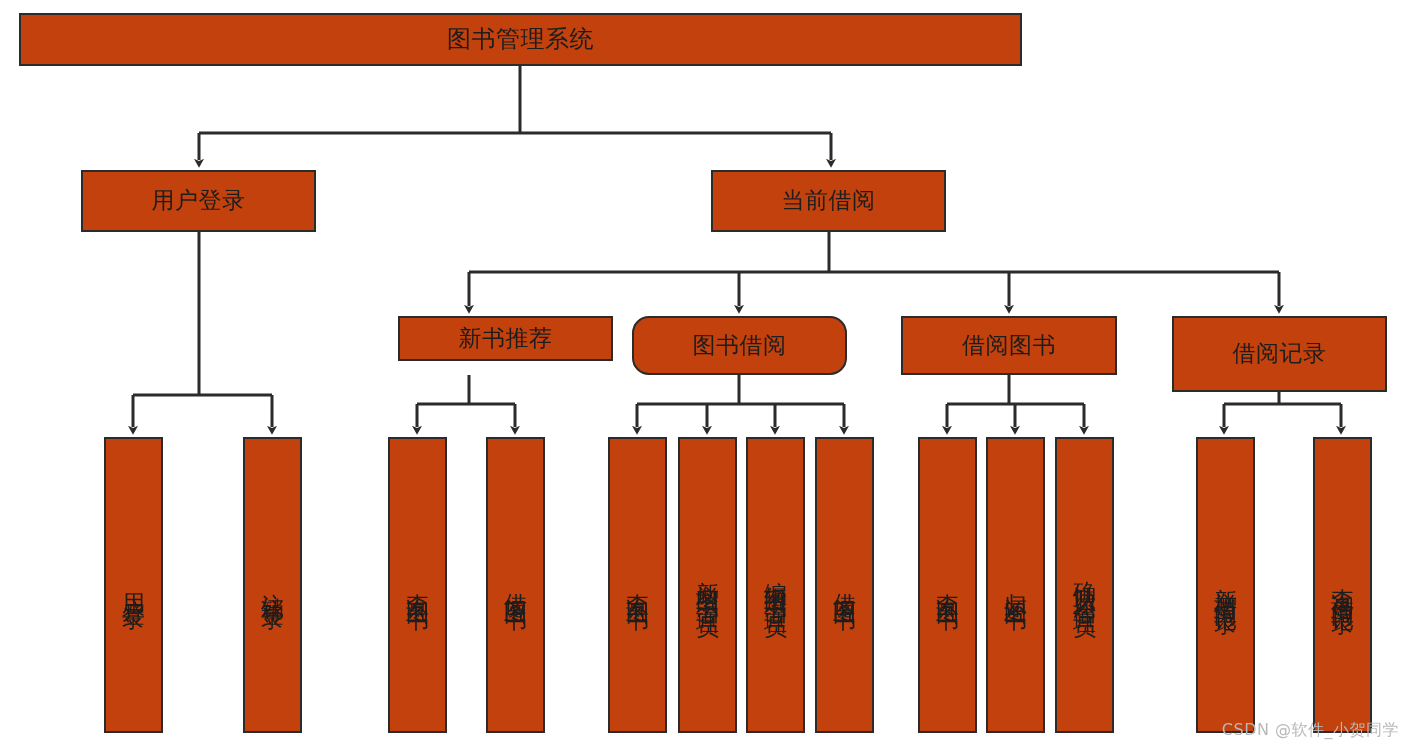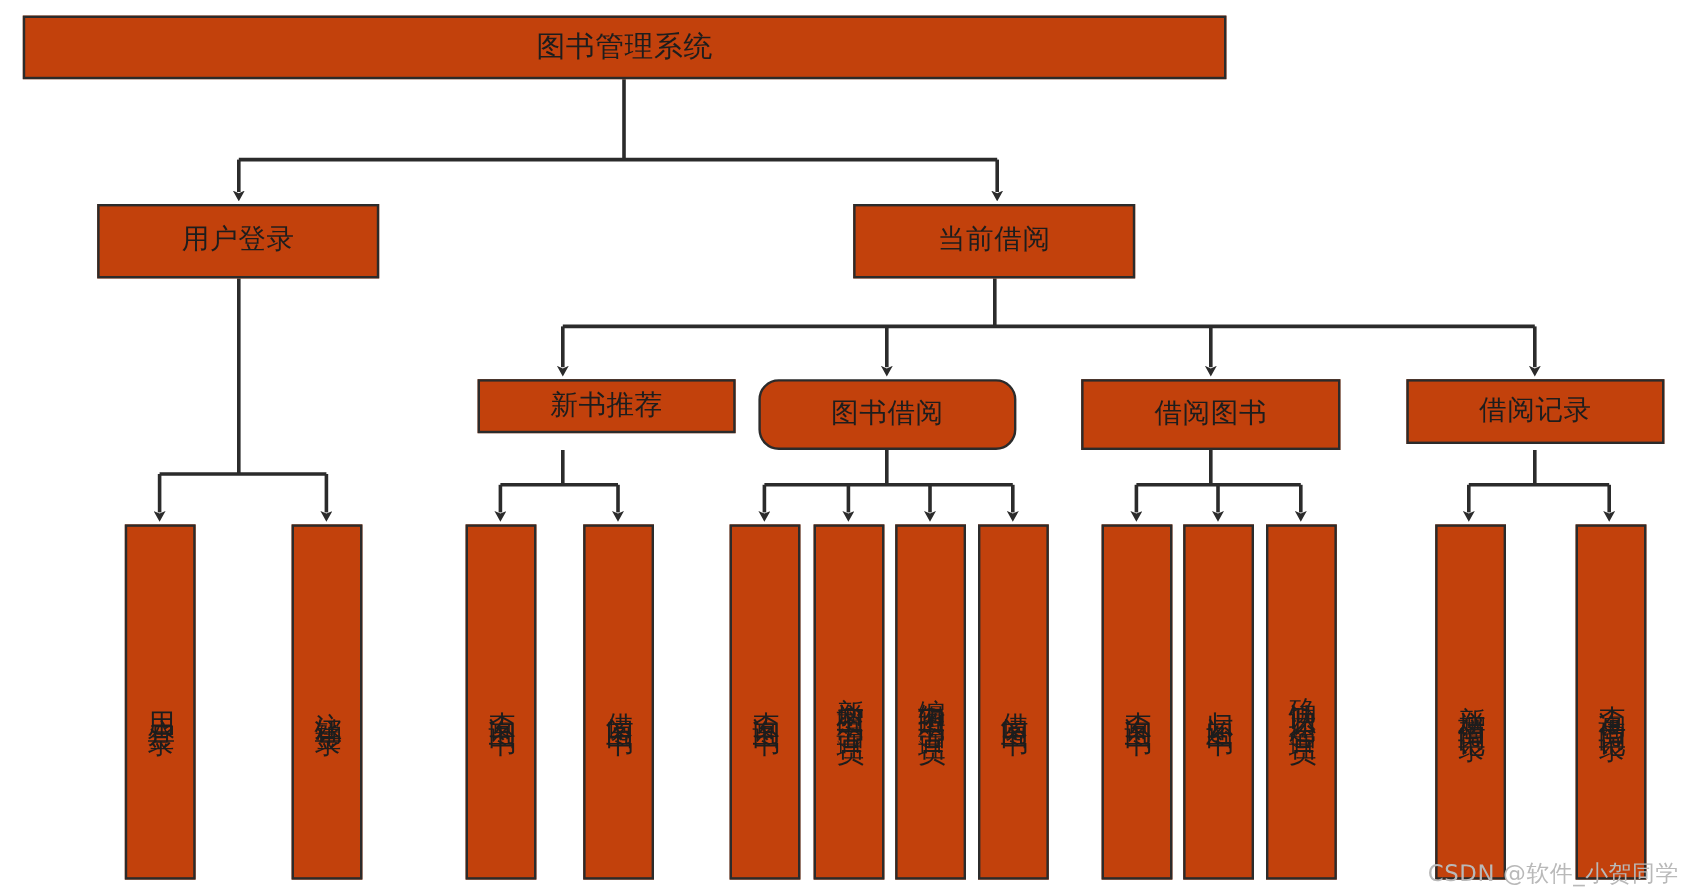--- a/index.html
+++ b/index.html
@@ -57,21 +57,21 @@
     text-orientation: upright;
     font-size: 23px;
     letter-spacing: 5px;
     line-height: 1;
     white-space: nowrap;
   }
   .watermark {
     position: absolute;
     right: 6px;
     bottom: 6px;
-    font-size: 19px;
+    font-size: 16px;
     color: #b9b9b9;
     letter-spacing: 0.5px;
     z-index: 5;
     white-space: nowrap;
     font-family: "DejaVu Sans", "Liberation Sans", sans-serif;
   }
 </style>
 </head>
 <body>
 
@@ -140,21 +140,21 @@
 
   <div class="node h" style="left:362px; top:316px; width:215px; height:45px;margin-left:36px;">
     <span class="node-label">新书推荐</span>
   </div>
   <div class="node h" style="left:632px; top:316px; width:215px; height:59px;border-radius:17px;">
     <span class="node-label">图书借阅</span>
   </div>
   <div class="node h" style="left:901px; top:316px; width:216px; height:59px;">
     <span class="node-label">借阅图书</span>
   </div>
-  <div class="node h" style="left:1172px; top:316px; width:215px; height:54px;">
+  <div class="node h" style="left:1172px; top:316px; width:215px; height:76px;">
     <span class="node-label">借阅记录</span>
   </div>
 
   <div class="node v" style="left:104px; top:437px; width:59px; height:296px;">
     <span class="node-label">用户登录</span>
   </div>
   <div class="node v" style="left:243px; top:437px; width:59px; height:296px;">
     <span class="node-label">注销登录</span>
   </div>
 

